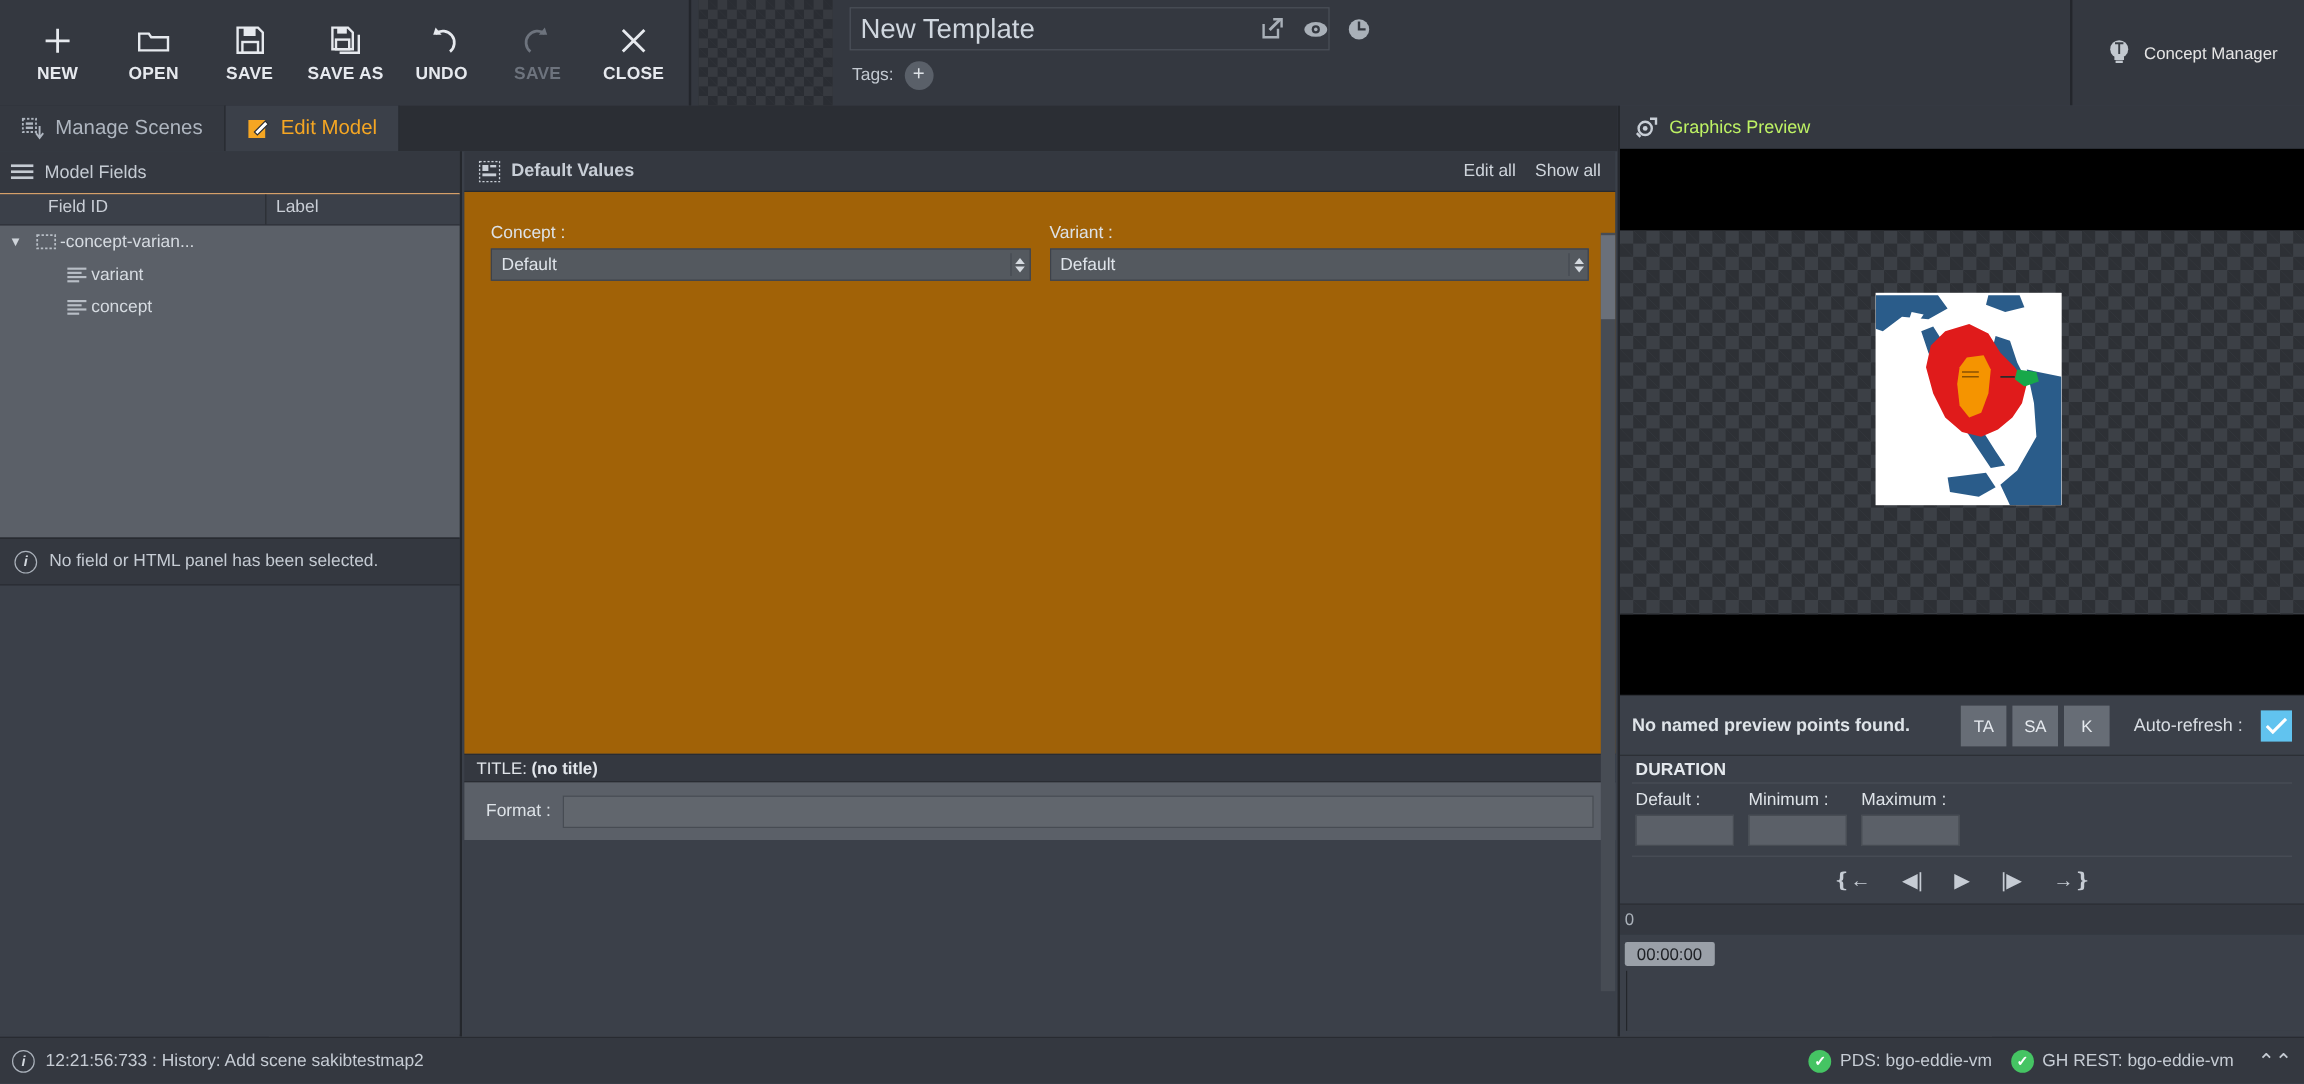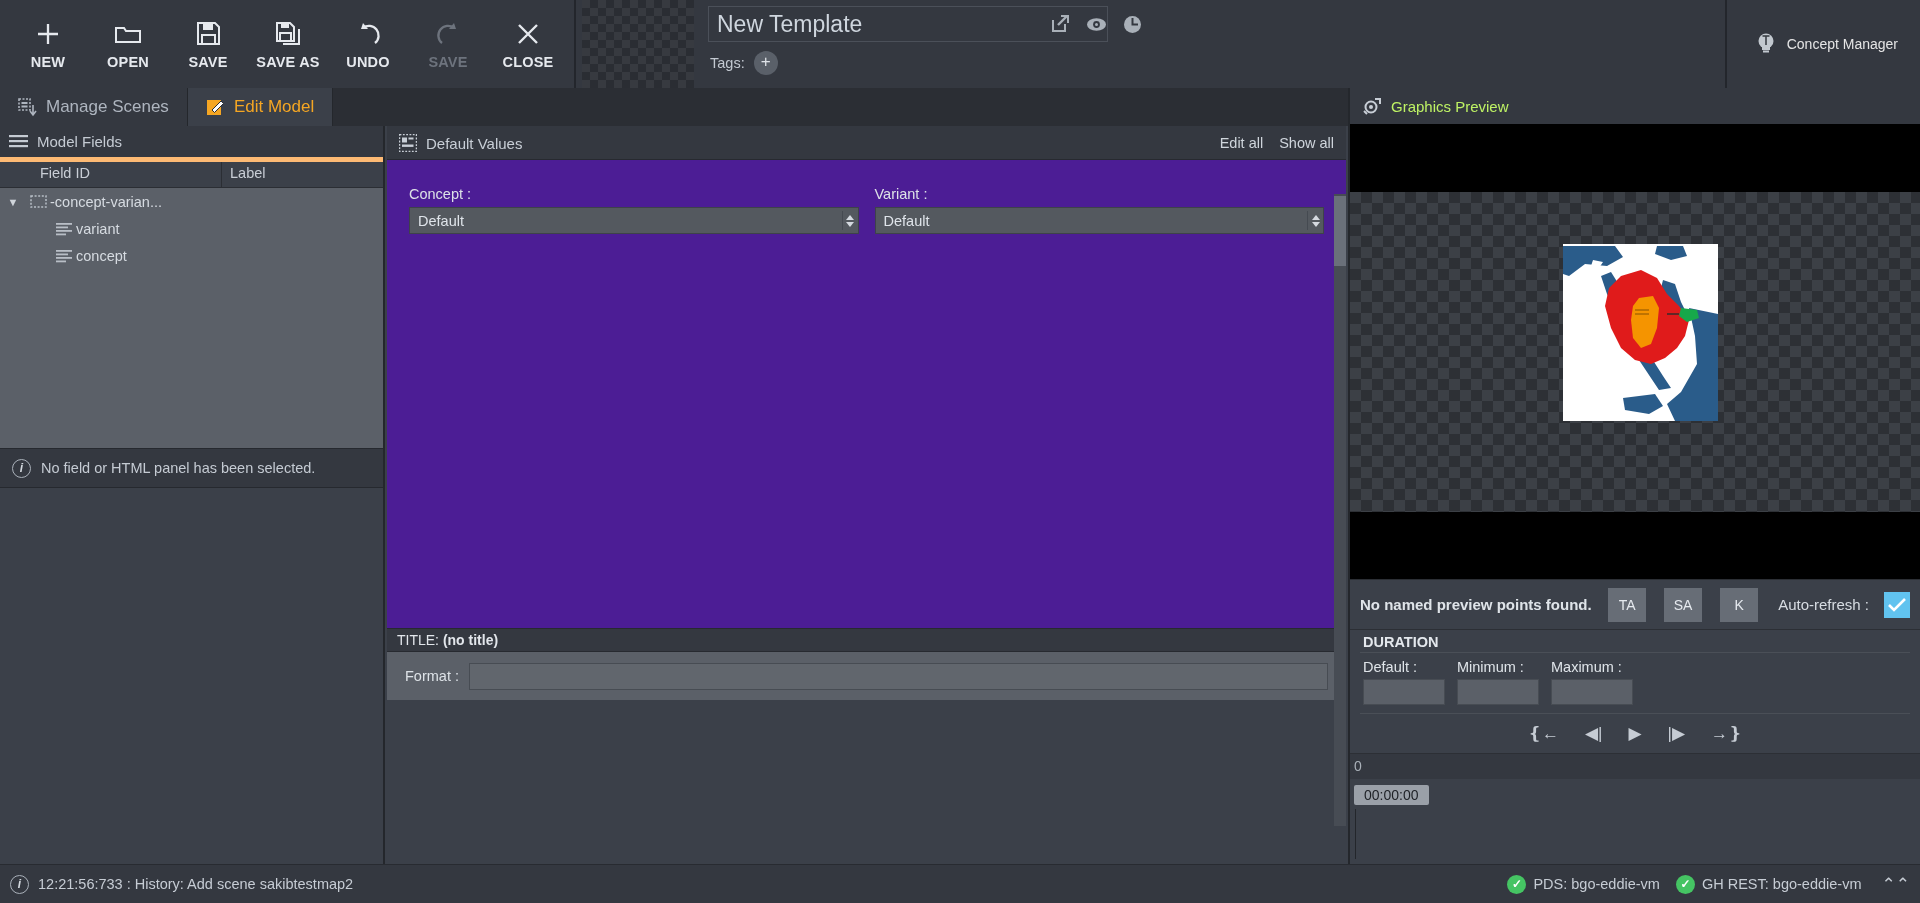--- a/index.html
+++ b/index.html
@@ -78,21 +78,21 @@
   .tab.active { background: #3b4049; color: #f5a623; }
 
   
   .left-panel {
     position: absolute; left: 0; top: 126px; width: 385px; height: 738px;
     background: #3b4049; border-right: 2px solid #24272c;
   }
   .panel-head {
     height: 36px; background: #343840; display: flex; align-items: center;
     gap: 9px; padding: 0 9px; font-size: 15px; color: #c5cbd3;
-    border-bottom: 5px solid #fdba74;
+    border-bottom: 1px solid #fdba74;
   }
   .col-head {
     height: 26px; display: flex; background: #3b4049;
     border-bottom: 1px solid #2b2e34; font-size: 14.5px; color: #c9ced6;
   }
   .col-head .c1 { width: 190px; padding: 3px 0 0 8px; border-right: 1px solid #2b2e34; margin-left: 32px; }
   .col-head .c2 { flex: 1; padding: 3px 0 0 8px; }
   .tree { background: #5b6068; height: 260px; }
   .tree-row {
     height: 27px; display: flex; align-items: center; font-size: 14.5px;
@@ -116,25 +116,25 @@
   
   .mid-panel {
     position: absolute; left: 387px; top: 126px; width: 959px; height: 738px;
     background: #3b4049;
   }
   .mid-head {
     height: 34px; background: #343840; display: flex; align-items: center;
     padding: 0 12px; font-size: 15px; color: #c8ced6;
     border-bottom: 1px solid #272a30;
   }
-  .mid-head .ttl { display: flex; align-items: flex-end; gap: 9px; }
+  .mid-head .ttl { display: flex; align-items: center; gap: 9px; font-weight: bold; }
   .mid-head .acts { margin-left: auto; display: flex; gap: 16px; font-size: 14.5px; }
   .mid-head .acts span { cursor: pointer; color: #cfd5dc; }
 
-  .mid-body { background: #4c1d95; height: 468px; padding: 26px 22px 0 22px; position: relative; }
+  .mid-body { background: #a16207; height: 468px; padding: 26px 22px 0 22px; position: relative; }
   .field-row { display: flex; gap: 16px; }
   .field-col { width: 455px; }
   .field-lbl { font-size: 14.5px; color: #dde2e7; margin-bottom: 5px; }
   .sel-wrap { position: relative; }
   .sel {
     width: 100%; height: 27px; background: #54595f; border: 1px solid #3e424a;
     color: #dfe4ea; font-size: 14.5px; padding: 0 28px 0 8px;
     font-family: "Liberation Sans", sans-serif; appearance: none; outline: none;
   }
   .spin {
@@ -186,21 +186,21 @@
   }
   .map-box {
     position: absolute; left: 213px; top: 120px; width: 155px; height: 177px;
     background: #ffffff; overflow: hidden;
   }
   .preview-ctl {
     height: 50px; background: #3b4049; display: flex; align-items: center;
     padding: 0 10px; gap: 8px; border-top: 1px solid #2c2f35;
   }
   .pv-msg { font-size: 15px; font-weight: bold; color: #dfe4e9; }
-  .pv-btns { margin-left: auto; display: flex; gap: 18px; }
+  .pv-btns { margin-left: auto; display: flex; gap: 5px; }
   .pv-btn {
     width: 38px; height: 34px; background: #676d76; color: #e6eaef; font-size: 14px;
     display: flex; align-items: center; justify-content: center; cursor: pointer;
   }
   .ar-lbl { font-size: 15px; color: #d8dde3; margin-left: 12px; }
   .ar-chk {
     width: 26px; height: 26px; background: #61c3ef; margin-left: 7px;
     display: flex; align-items: center; justify-content: center; cursor: pointer;
   }
 

